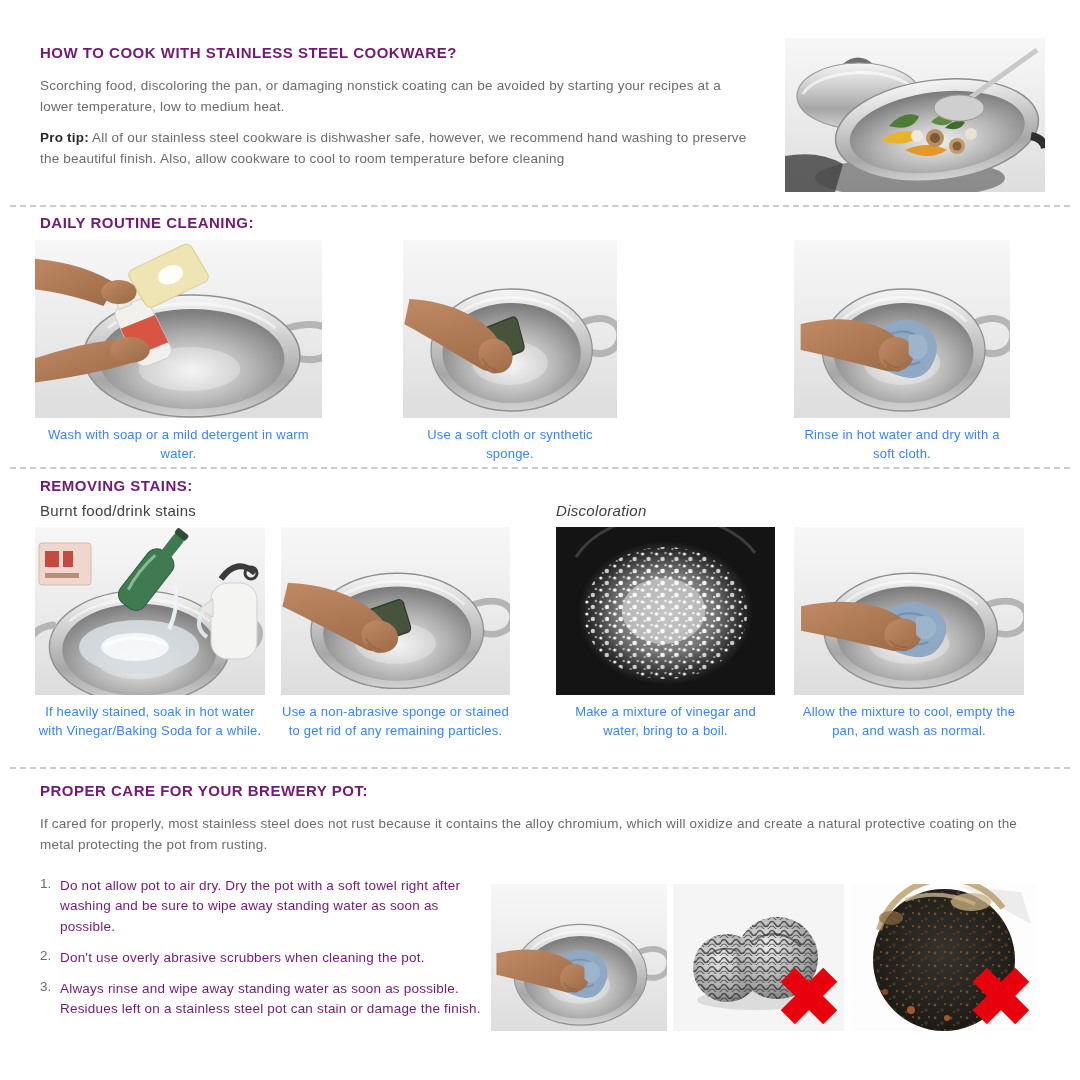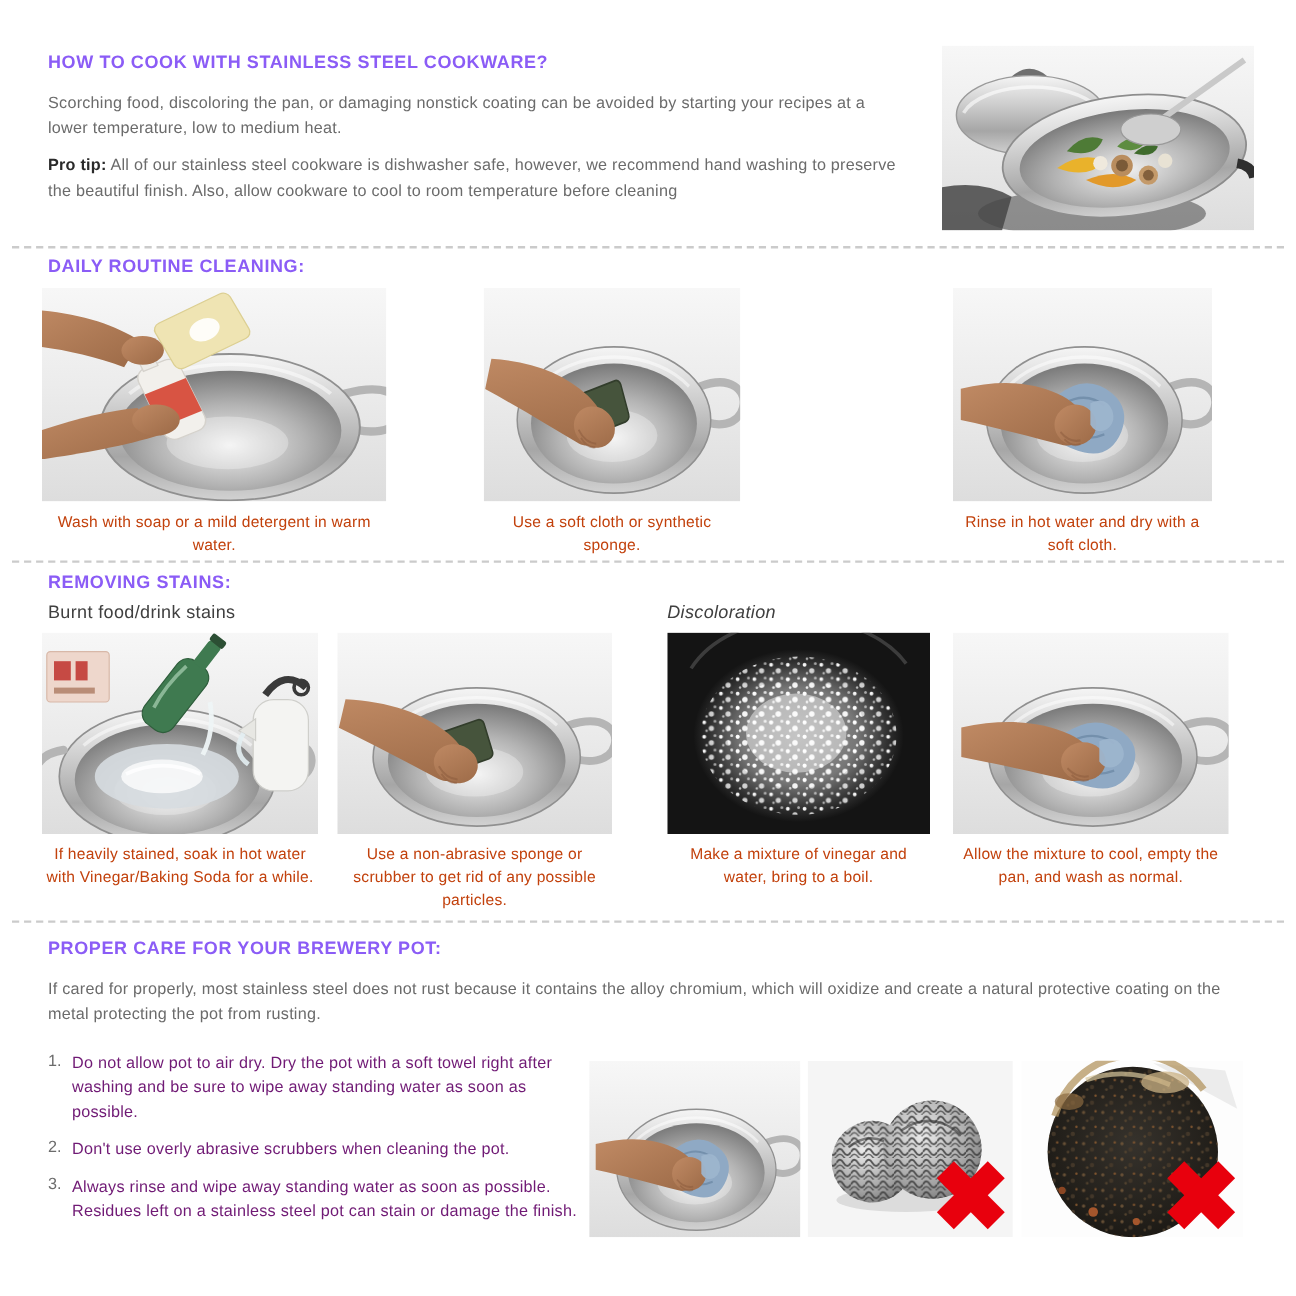--- a/index.html
+++ b/index.html
@@ -3,32 +3,32 @@
 <meta charset="utf-8">
 <style>
   * { margin:0; padding:0; box-sizing:border-box; }
   html,body { background:#ffffff; }
   body {
     width:1080px; height:1080px; position:relative; overflow:hidden;
     font-family:"Liberation Sans", sans-serif; color:#6b6b6b;
   }
   .abs { position:absolute; }
   .h-main {
-    font-size:15px; font-weight:bold; letter-spacing:.5px; color:#8b5cf6;
+    font-size:15px; font-weight:bold; letter-spacing:.5px; color:#701a75;
     text-transform:uppercase; white-space:nowrap;
   }
   .h-sub { font-size:15px; font-weight:normal; color:#404040; letter-spacing:.3px; }
   .body-text { font-size:13.5px; line-height:1.55; color:#6b6b6b; letter-spacing:.2px; }
   .bold-inline { font-weight:bold; color:#2a2a2a; }
   .divider { position:absolute; left:10px; right:10px; border-top:2px dashed #cbcbcb; height:0; }
   figure.photo { position:absolute; }
   figure.photo svg, .photo-plain svg { display:block; width:100%; height:100%; }
   .photo-frame { width:100%; overflow:hidden; }
   figcaption {
-    font-size:13px; color:#c2410c; text-align:center; line-height:1.45;
+    font-size:13px; color:#3b82f6; text-align:center; line-height:1.45;
     margin-top:8px; letter-spacing:.2px;
   }
   .tips { list-style:none; }
   .tip-row { display:flex; margin-bottom:11px; }
   .tip-num { width:20px; flex:0 0 20px; font-size:13.5px; color:#6b6b6b; }
   .tip-text { flex:1; font-size:13.5px; line-height:1.5; color:#701a75; letter-spacing:.2px; }
 </style>
 </head>
 <body>
 
@@ -263,21 +263,21 @@
       </div>
       <figcaption>If heavily stained, soak in hot water with Vinegar/Baking Soda for a while.</figcaption>
     </figure>
 
     <figure class="photo" style="left:281px; top:527px; width:229px;">
       <div class="photo-frame" style="height:168px;">
         <svg viewBox="0 0 260 178" preserveAspectRatio="none">
           <use href="#sceneSponge"></use>
         </svg>
       </div>
-      <figcaption>Use a non-abrasive sponge or scrubber to get rid of any possible particles.</figcaption>
+      <figcaption>Use a non-abrasive sponge or stained to get rid of any remaining particles.</figcaption>
     </figure>
 
     <figure class="photo" style="left:556px; top:527px; width:219px;">
       <div class="photo-frame" style="height:168px;">
         <svg viewBox="0 0 220 168" preserveAspectRatio="none">
           <rect width="220" height="168" fill="#141414"></rect>
           <path d="M20,30 A100,70 0 0 1 200,26" stroke="#4d4d4d" stroke-width="3" fill="none" opacity=".7"></path>
           <ellipse cx="110" cy="86" rx="88" ry="72" fill="url(#boilGrad)" opacity="0.55"></ellipse>
           <ellipse cx="110" cy="86" rx="82" ry="66" fill="url(#dotPat)" opacity="0.95"></ellipse>
           <ellipse cx="108" cy="84" rx="42" ry="33" fill="#ffffff" opacity="0.45"></ellipse>

